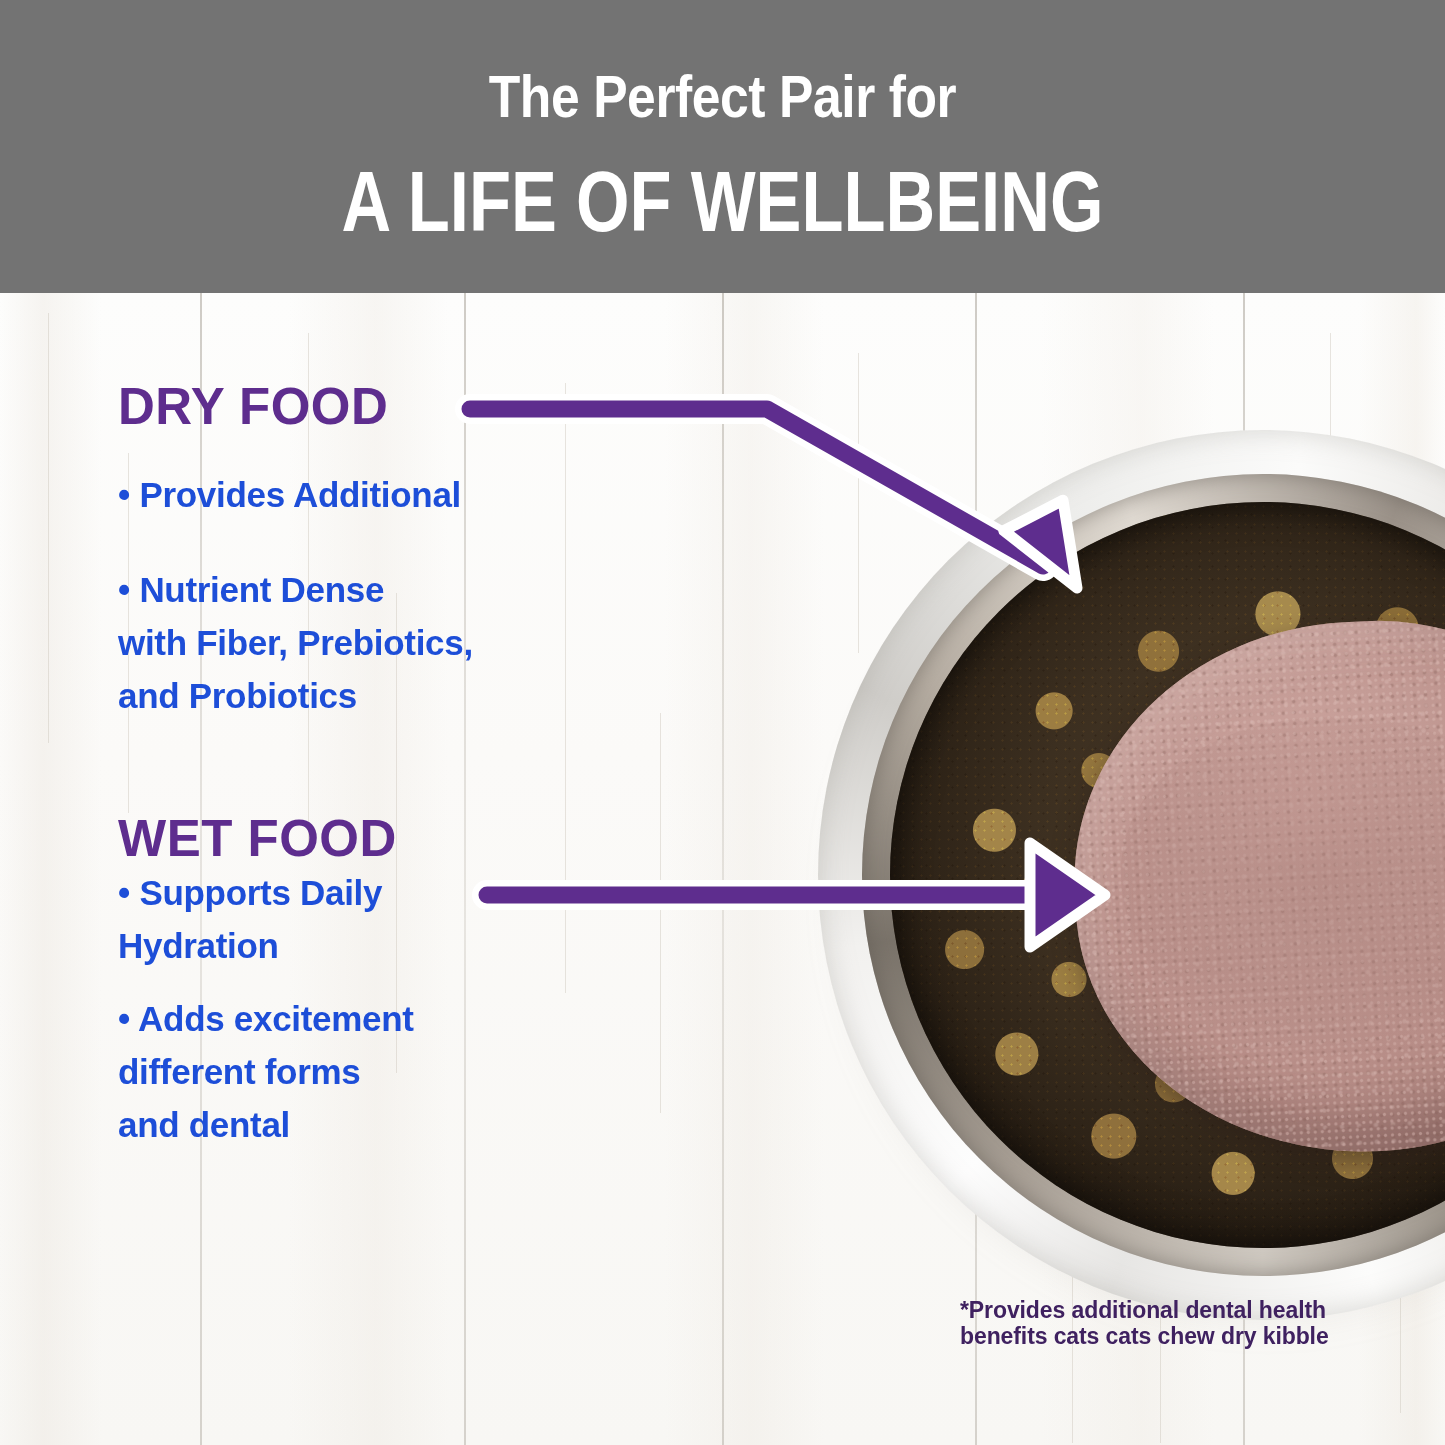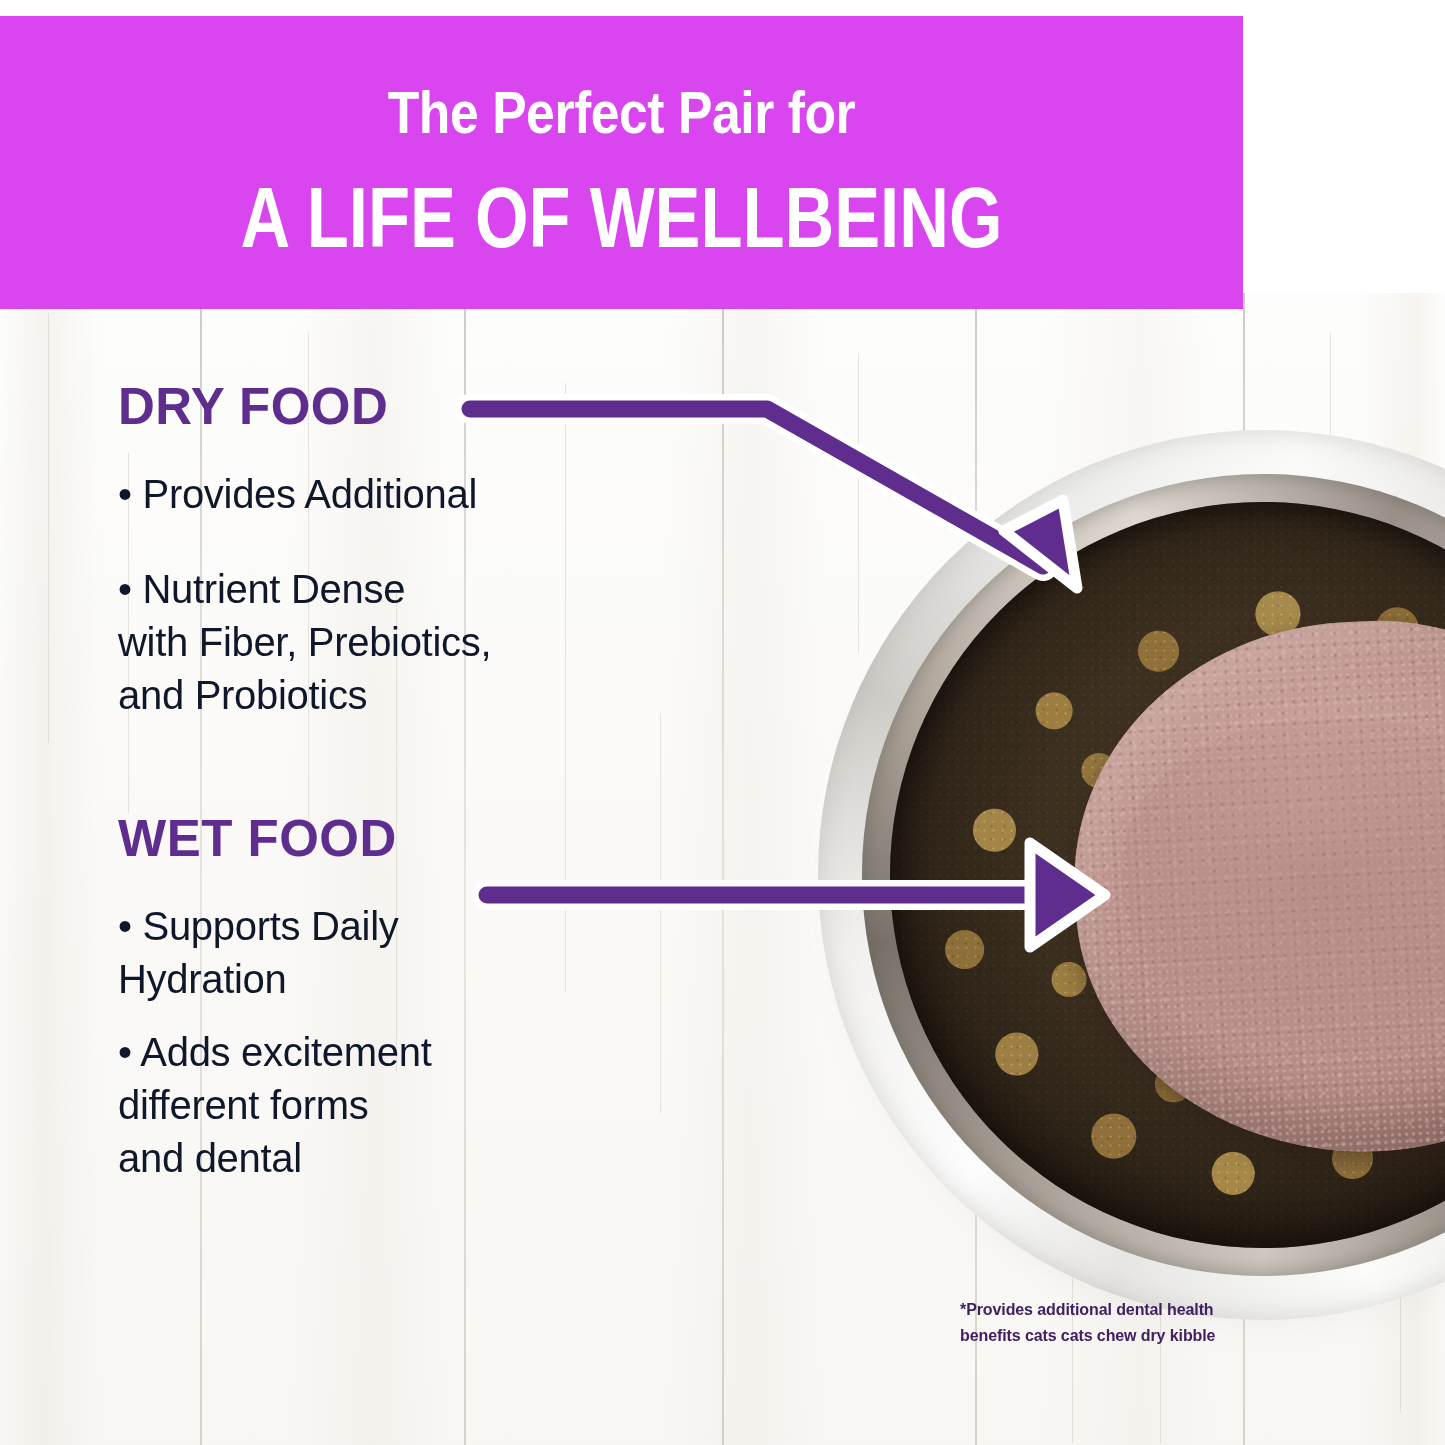--- a/index.html
+++ b/index.html
@@ -17,24 +17,24 @@
     position: relative;
     width: 1445px;
     height: 1445px;
     overflow: hidden;
     background: #ffffff;
   }
 
   
   .header-band {
     position: absolute;
-    left: 0; top: 16px;
-    width: 1243px;
+    left: 0; top: 0;
+    width: 1445px;
     height: 293px;
-    background: #d946ef;
+    background: #737373;
     z-index: 20;
     text-align: center;
   }
   .header-line1 {
     position: absolute;
     left: 0; right: 0;
     top: 63px;
     color: #ffffff;
     font-family: "Liberation Sans", sans-serif;
     font-weight: bold;
@@ -268,31 +268,31 @@
   }
   .section-head {
     color: #5e2d8e;
     font-family: "Liberation Sans", sans-serif;
     font-weight: bold;
     font-size: 51px;
     line-height: 54px;
     letter-spacing: 0.5px;
   }
   .bullet {
-    color: #0f172a;
-    font-family: "Liberation Sans", sans-serif;
-    font-weight: normal;
-    font-size: 40px;
+    color: #1d4ed8;
+    font-family: "Liberation Sans", sans-serif;
+    font-weight: bold;
+    font-size: 35px;
     line-height: 53px;
     letter-spacing: -0.3px;
   }
   .b1 { margin-top: 34px; }
   .b2 { margin-top: 42px; }
   .gap-sections { height: 90px; }
-  .w1 { margin-top: 34px; }
+  .w1 { }
   .w2 { margin-top: 20px; }
 
   
   .arrow-svg {
     position: absolute;
     left: 0; top: 0;
     width: 1445px; height: 1445px;
     z-index: 15;
     pointer-events: none;
   }
@@ -300,21 +300,21 @@
   
   .footnote {
     position: absolute;
     left: 960px;
     top: 1297px;
     width: 430px;
     z-index: 14;
     color: #3f2160;
     font-family: "Liberation Sans", sans-serif;
     font-weight: bold;
-    font-size: 16px;
+    font-size: 23px;
     line-height: 26px;
     letter-spacing: -0.1px;
   }
 </style>
 </head>
 <body>
 
 <div id="page">
 
   <div class="wood-bg">

